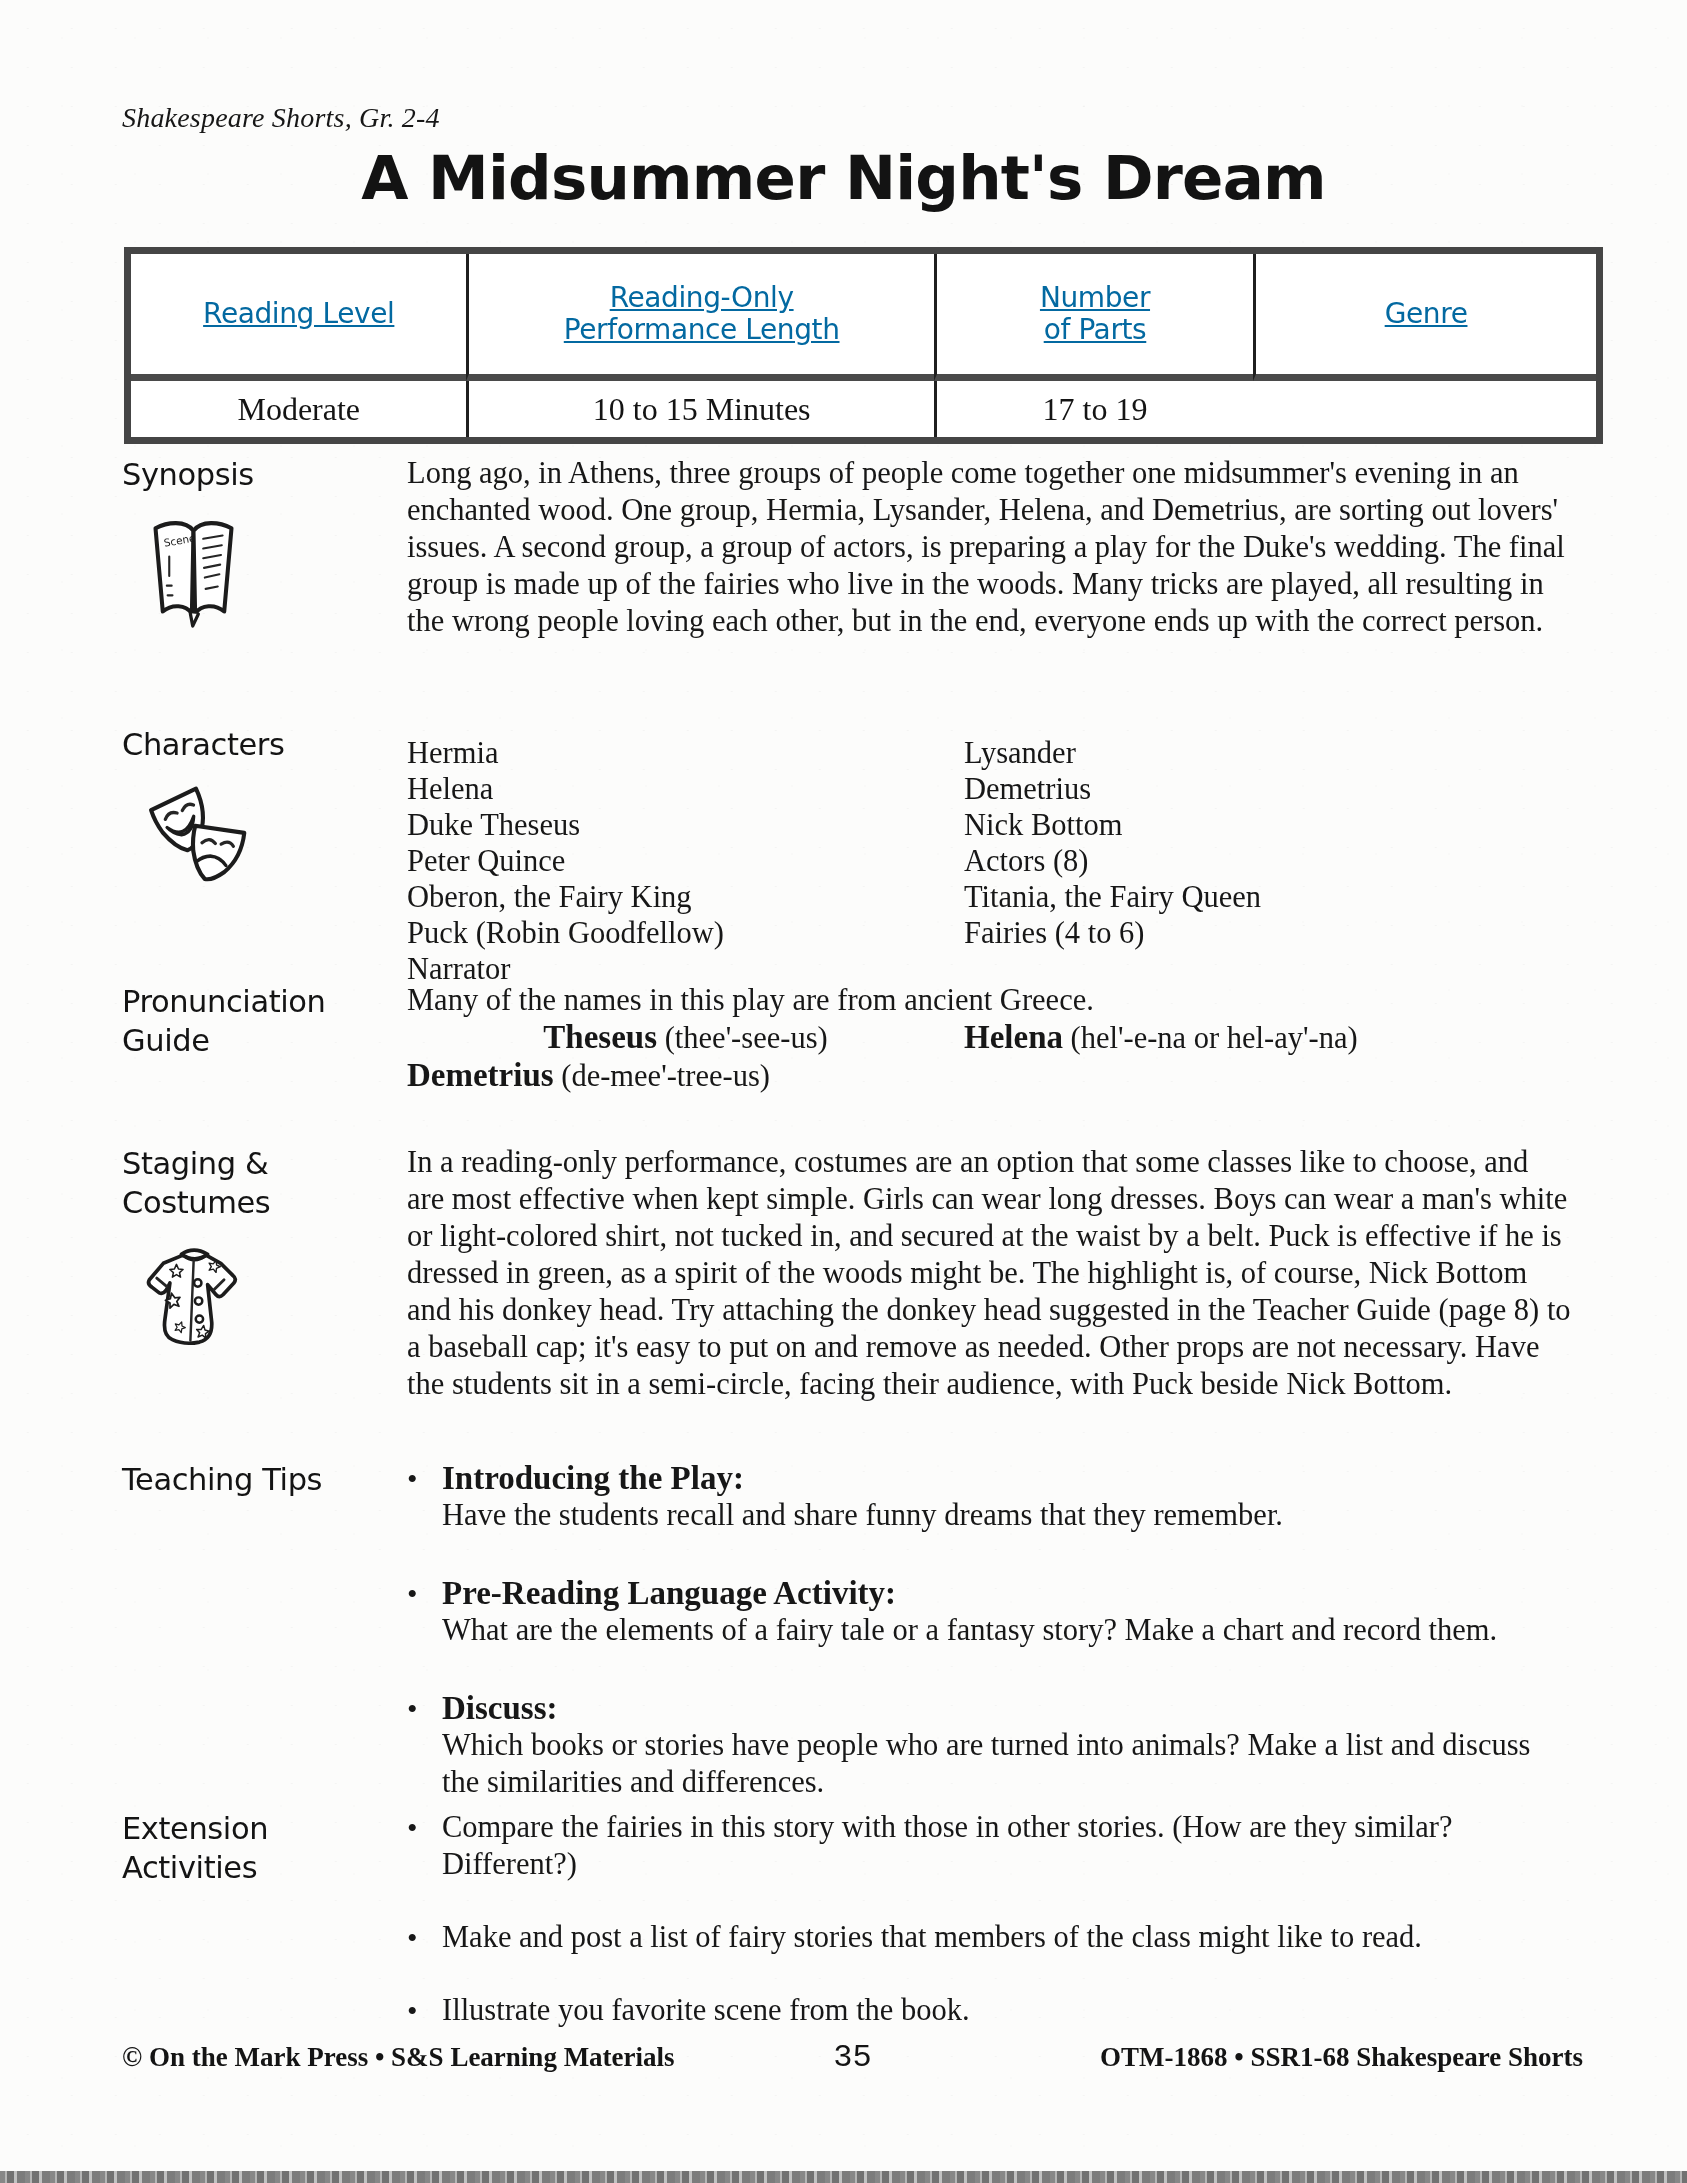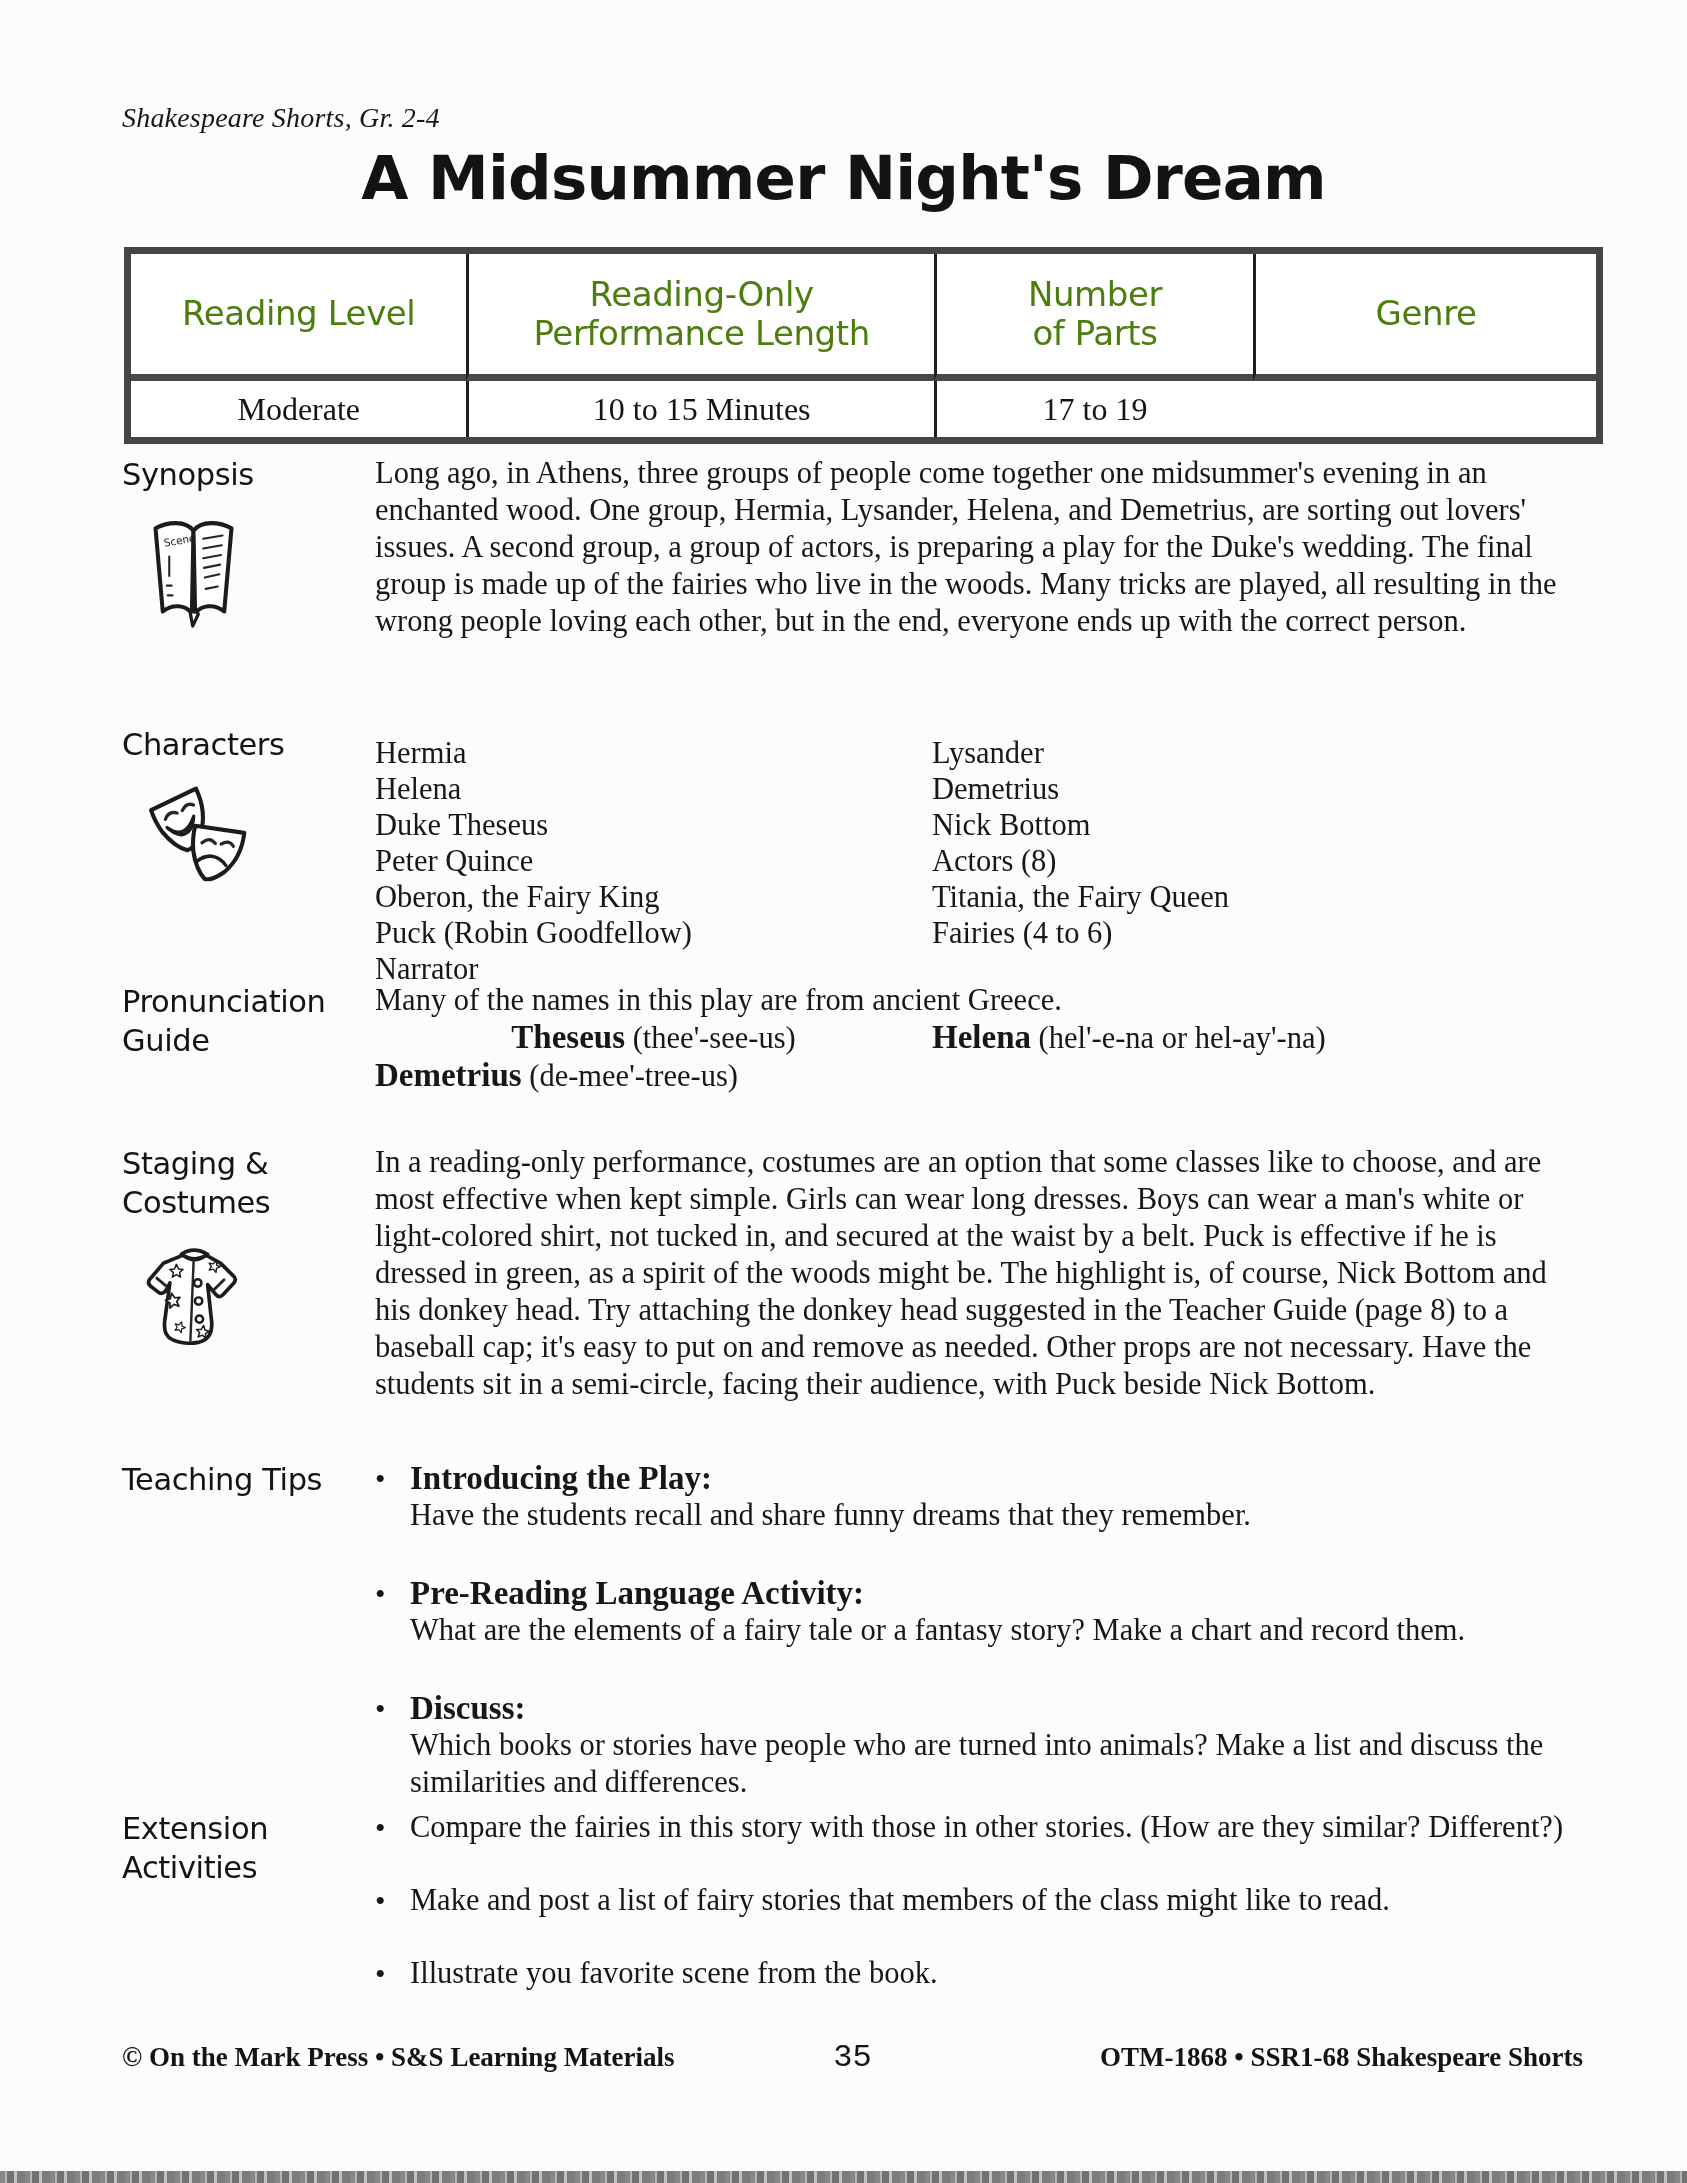--- a/index.html
+++ b/index.html
@@ -18,27 +18,27 @@
 
   .running-head{position:absolute;left:122px;top:102px;font-style:italic;font-weight:normal;font-size:28px;letter-spacing:0.2px;}
 
   .title{position:absolute;left:0;right:0;top:142px;margin:0;text-align:center;
          font-size:61px;font-weight:bold;letter-spacing:-0.8px;color:#131313;}
 
   
   .info-table{position:absolute;left:124px;top:247px;width:1465px;background:#fff;
               border:7.4px solid #454545;display:grid;grid-template-columns:22.9% 31.9% 21.8% 23.4%;}
   .cell{display:flex;align-items:center;justify-content:center;text-align:center;}
-  .th{height:120px;font-size:34px;line-height:1.16;font-weight:500;letter-spacing:-0.4px;border-bottom:7.4px solid #4a4a4a;color:#4d7c0f;}
+  .th{height:120px;font-size:28px;line-height:1.16;font-weight:500;letter-spacing:-0.4px;border-bottom:7.4px solid #4a4a4a;color:#0369a1;text-decoration:underline;}
   .th span{white-space:pre-line;}
   .td{height:56px;font-size:32px;color:#141414;}
   .bl{border-left:3.3px solid #1f1f1f;}
 
   
-  .section{position:absolute;left:122px;right:114px;display:flex;}
+  .section{position:absolute;left:122px;right:114px;display:flex;gap:32px;}
   .side{width:253px;flex:none;}
   .side-label{font-size:30.5px;line-height:39px;letter-spacing:-0.4px;font-weight:500;color:#141414;white-space:pre-line;}
   .side-icon{margin:20px 0 0 23px;}
   .content{flex:1;font-size:30.5px;line-height:37px;}
   .content p{margin:0;}
 
   .char-cols{display:flex;padding-top:10px;}
   .char-col{width:557px;flex:none;}
   .char-line{line-height:36px;}
 

